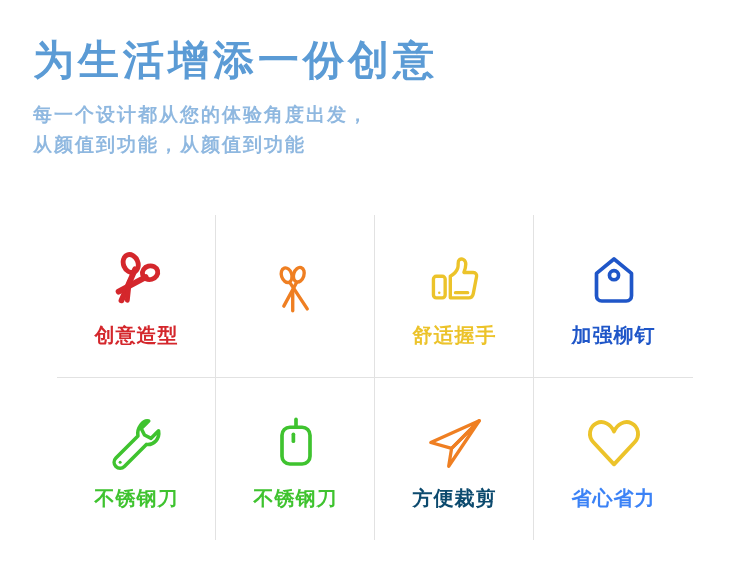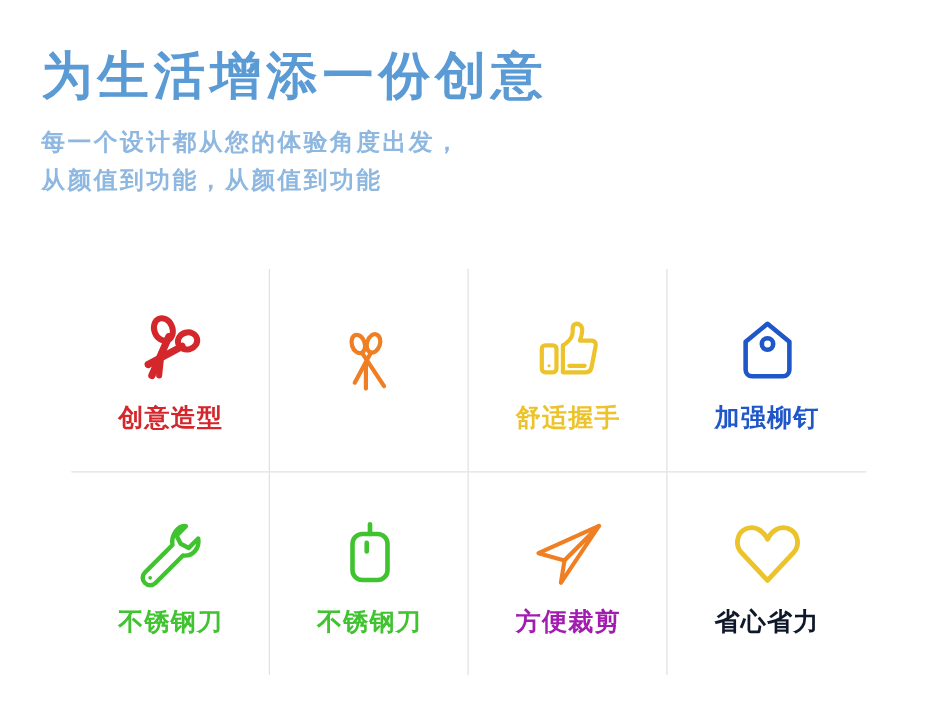--- a/index.html
+++ b/index.html
@@ -219,29 +219,29 @@
 
     <div class="cell">
       <div class="icon-box">
         <svg width="62" height="62" viewBox="0 0 64 64">
           <g fill="none" stroke="#ef7f22" stroke-width="3.4" stroke-linejoin="round" stroke-linecap="round">
             <path d="M57 9 L7 31.5 L28.5 37.5 Z"></path>
             <path d="M57 9 L28.5 37.5 L25.5 56 Z"></path>
           </g>
         </svg>
       </div>
-      <div class="cell-label" style="color:#a21caf">方便裁剪</div>
+      <div class="cell-label" style="color:#0c4a6e">方便裁剪</div>
     </div>
 
     <div class="cell">
       <div class="icon-box">
         <svg width="62" height="62" viewBox="0 0 64 64">
           <g fill="none" stroke="#ecc32a" stroke-width="4" stroke-linejoin="round" stroke-linecap="round">
             <path d="M32 54 L10.5 31 C5 25 6.5 15 14 11.5 C21 8.3 28.5 12.5 32 20
                      C35.5 12.5 43 8.3 50 11.5 C57.5 15 59 25 53.5 31 Z"></path>
           </g>
         </svg>
       </div>
-      <div class="cell-label" style="color:#0f172a">省心省力</div>
+      <div class="cell-label" style="color:#3b82f6">省心省力</div>
     </div>
 
   </div>
 </div>
 
 </body></html>

